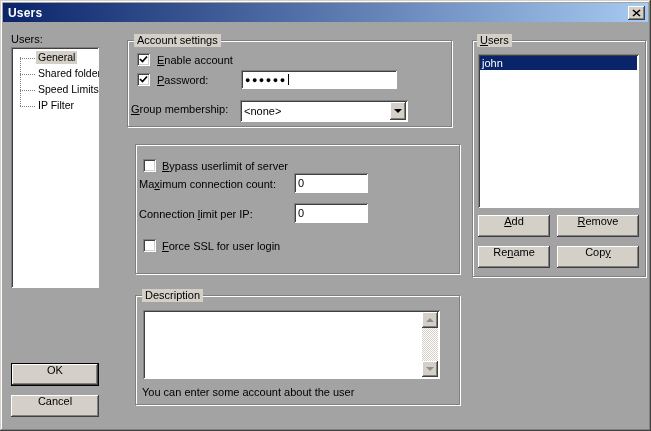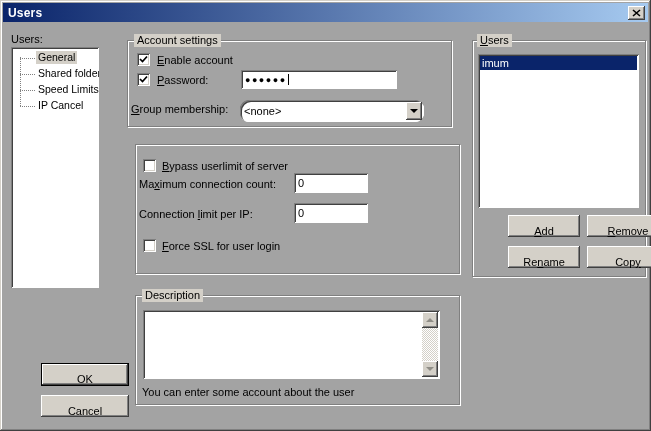--- a/index.html
+++ b/index.html
@@ -36,21 +36,21 @@
                 inset 2px 2px 0 #404040, inset -2px -2px 0 #ffffff;
   }
   .groupbox{
     border:1px solid #808080;
     box-shadow: 1px 1px 0 #ffffff, inset 1px 1px 0 #ffffff;
   }
   .group-label{
     position:absolute;top:-7px;left:6px;background:#d4d0c8;padding:0 3px;line-height:13px;
   }
   .btn{
-    display:flex;align-items:flex-end;justify-content:center;line-height:12px;cursor:default;margin-left:30px;
+    display:flex;align-items:flex-start;justify-content:center;line-height:12px;cursor:default;
   }
   .default-btn{border:1px solid #000;}
   .field{display:flex;align-items:center;padding:0 4px;}
   
   .checkbox{
     width:13px;height:13px;background:#fff;
     box-shadow: inset 1px 1px 0 #808080, inset -1px -1px 0 #ffffff,
                 inset 2px 2px 0 #404040, inset -2px -2px 0 #d4d0c8;
   }
   .checkbox .glyph{display:none;position:absolute;left:2px;top:2px;}
@@ -118,21 +118,21 @@
     <div class="tree-row" style="top:19px;">
       <span class="h-line"></span>
       <span class="tree-label">Shared folders</span>
     </div>
     <div class="tree-row" style="top:35px;">
       <span class="h-line"></span>
       <span class="tree-label">Speed Limits</span>
     </div>
     <div class="tree-row" style="top:51px;">
       <span class="h-line"></span>
-      <span class="tree-label">IP Cancel</span>
+      <span class="tree-label">IP Filter</span>
     </div>
   </div>
 
   <div class="abs raised btn" style="left:11px;top:395px;width:88px;height:22px;">
     <span>Cancel</span>
   </div>
   <div class="abs raised btn default-btn" style="left:11px;top:363px;width:88px;height:23px;box-sizing:border-box;">
     <span>OK</span>
   </div>
 
@@ -152,21 +152,21 @@
       </svg>
     </div>
     <span class="abs" style="left:29px;top:33px;"><u>P</u>assword:</span>
 
     <div class="abs sunken field" style="left:113px;top:29px;width:156px;height:19px;box-sizing:border-box;">
       <span class="pwd-dots">●●●●●●</span>
         <span class="caret"></span>
     </div>
 
     <span class="abs" style="left:3px;top:62px;"><u>G</u>roup membership:</span>
-    <div class="abs sunken field" style="left:112px;top:59px;width:184px;height:22px;box-sizing:border-box;border-radius:9px;">
+    <div class="abs sunken field" style="left:112px;top:59px;width:168px;height:22px;box-sizing:border-box;">
       <span>&lt;none&gt;</span>
       <div class="combo-arrow-btn">
         <span class="tri-down"></span>
       </div>
     </div>
   </div>
 
   <div class="abs groupbox" style="left:135px;top:144px;width:323px;height:128px;">
     <div class="abs checkbox" style="left:7px;top:14px;">
       
@@ -202,21 +202,21 @@
         </div>
       </div>
     </div>
     <span class="abs" style="left:6px;top:90px;">You can enter some account about the user</span>
   </div>
 
   <div class="abs groupbox" style="left:472px;top:40px;width:172px;height:235px;">
     <span class="group-label" style="left:4px;"><u>U</u>sers</span>
     <div class="abs sunken" style="left:5px;top:13px;width:161px;height:154px;">
       <div class="list-item-selected">
-        <span>imum</span>
+        <span>john</span>
       </div>
     </div>
     <div class="abs raised btn" style="left:5px;top:174px;width:72px;height:22px;">
       <span><u>A</u>dd</span>
     </div>
     <div class="abs raised btn" style="left:5px;top:205px;width:72px;height:22px;">
       <span>Re<u>n</u>ame</span>
     </div>
     <div class="abs raised btn" style="left:84px;top:174px;width:82px;height:22px;">
       <span><u>R</u>emove</span>

